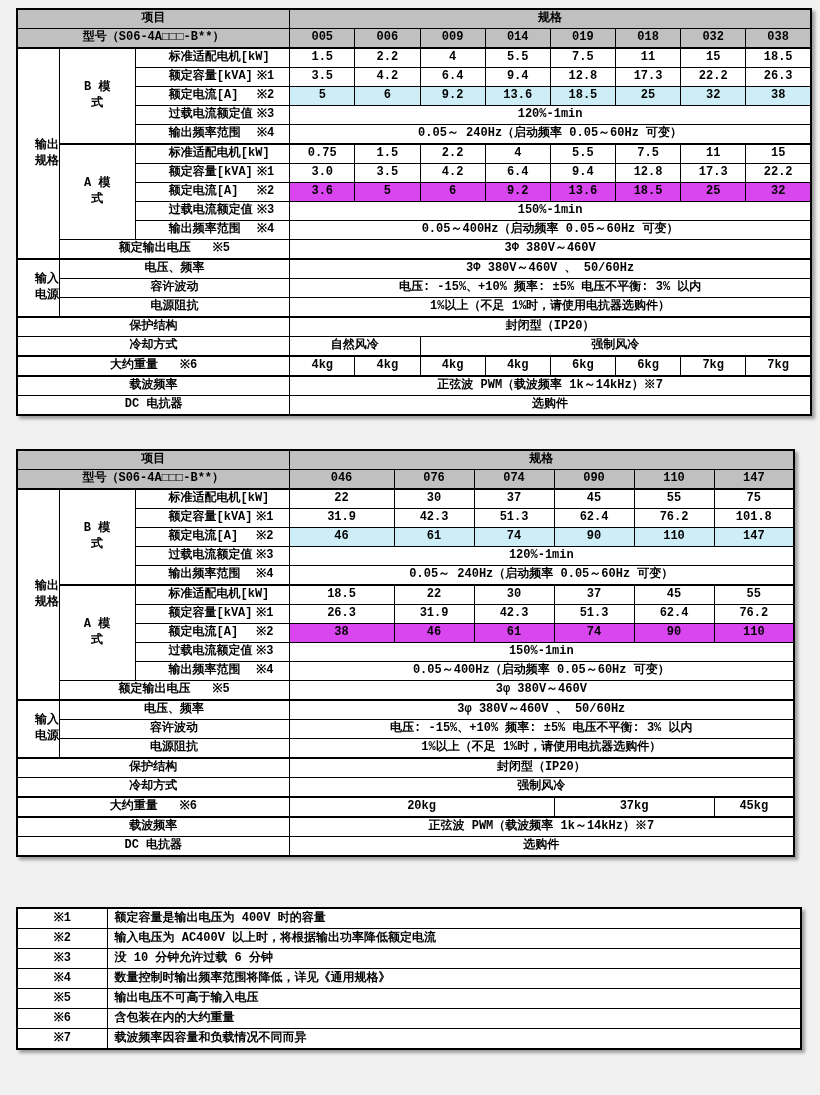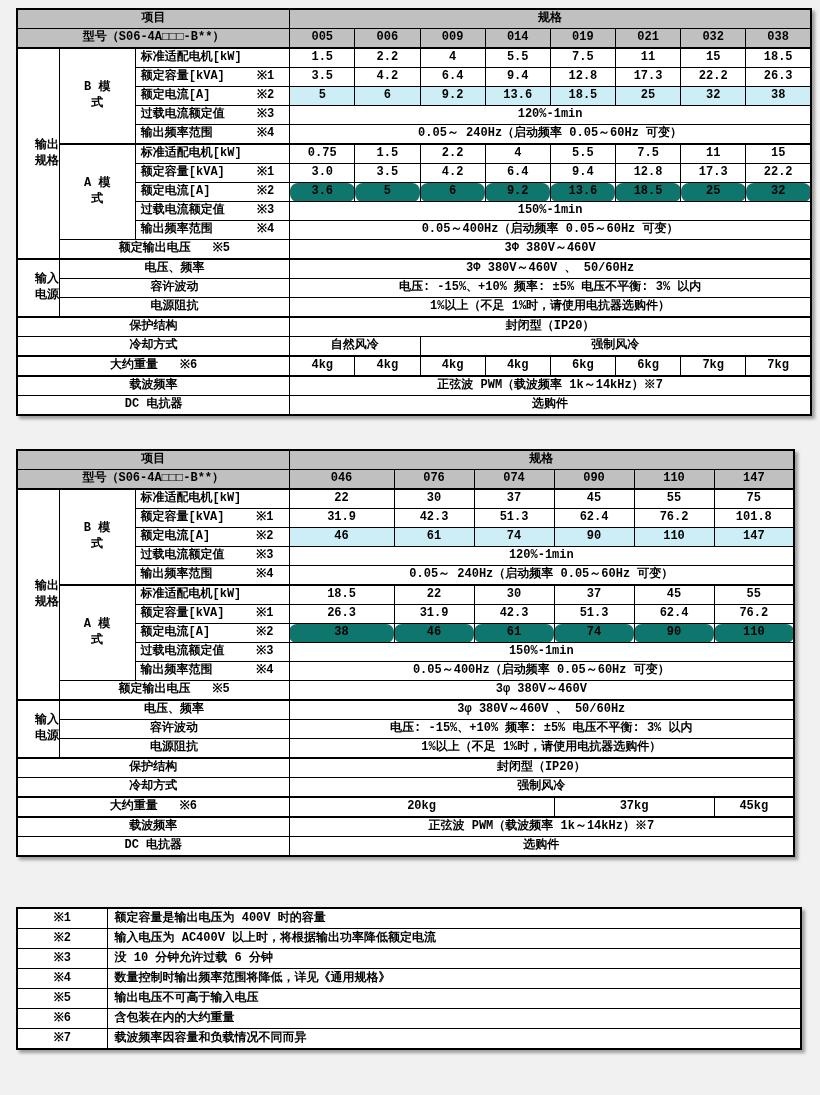--- a/index.html
+++ b/index.html
@@ -20,22 +20,22 @@
   .t2{width:777px;margin-top:33px;}
   .fn{width:784px;margin-top:50px;}
   .fn td{height:19px;}
   .hdr{background:#c0c0c0;}
   .big{font-size:13px;}
   .left{text-align:left;padding-left:5px;}
   .rd{border-right-width:2px;}
   tr.bt2>td{border-top-width:2px;}
   tr.bb2>td{border-bottom-width:2px;}
   .cyan{background:#cdeef7;}
-  .blue{background:#0f766e;border-radius:8px;}
-  .lblflex{display:flex;justify-content:space-between;align-items:center;padding:0 14px 0 4px;}
+  .blue{background:#d946ef;}
+  .lblflex{display:flex;justify-content:space-between;align-items:center;padding:0 14px 0 4px;margin-left:28px;}
   .ctrflex{display:flex;justify-content:center;align-items:center;gap:22px;}
   .wbox{display:inline-block;white-space:normal;word-break:break-all;line-height:1.3;vertical-align:middle;}
   .w28{width:28px;margin-left:14px;}
   .w34{width:34px;}
   .fn .txt{text-align:left;padding:0 7px;margin-left:36px;}
 </style>
 </head>
 <body>
 
 <div class="wrap">
@@ -52,21 +52,21 @@
   <td colspan="3" class="hdr rd big">项目</td>
   <td colspan="8" class="hdr big">规格</td>
 </tr>
 <tr class="bb2">
   <td colspan="3" class="hdr rd left">型号（S06-4A□□□-B**）</td>
   <td class="hdr">005</td>
   <td class="hdr">006</td>
   <td class="hdr">009</td>
   <td class="hdr">014</td>
   <td class="hdr">019</td>
-  <td class="hdr">021</td>
+  <td class="hdr">018</td>
   <td class="hdr">032</td>
   <td class="hdr">038</td>
 </tr>
 <tr>
   <td rowspan="11"><span class="wbox w28">输出规格</span></td>
   <td rowspan="5"><span class="wbox w34">B 模式</span></td>
   <td class="rd">
             <div class="lblflex">
               <span>标准适配电机[kW]</span>
             </div>

